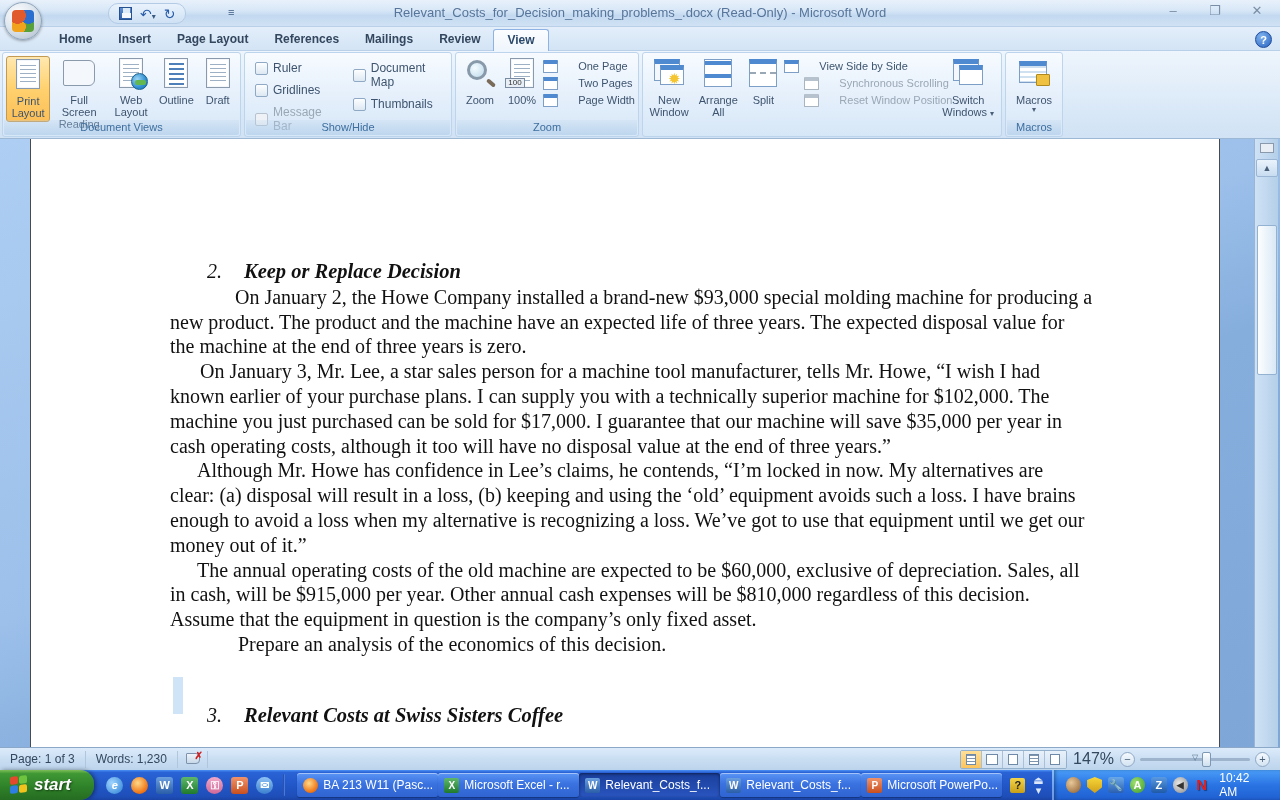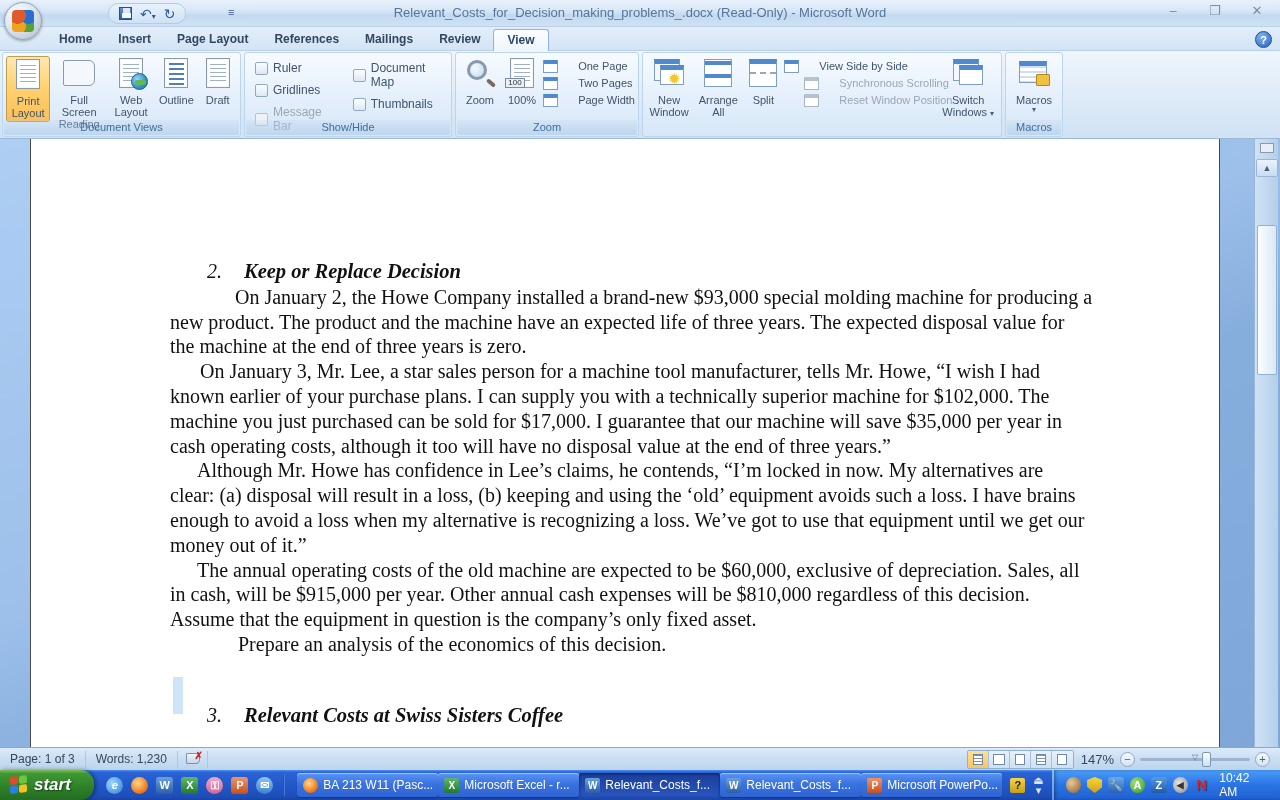--- a/index.html
+++ b/index.html
@@ -132,21 +132,21 @@
     border:1px solid #7d93ad; border-radius:1px 4px 4px 1px; }
   .proof-ico:after { content:"✗"; position:absolute; right:-4px; top:-4px; color:#cc2222; font-size:10px; font-weight:bold; }
   .sb-right { margin-left:auto; display:flex; align-items:center; gap:6px; padding-right:10px; }
   .viewbtns { display:flex; border:1px solid #93b0cc; border-radius:2px; overflow:hidden; }
   .vb { width:21px; height:17px; background:linear-gradient(180deg,#e8f1fa,#cfe0f1); border-right:1px solid #aac0d8;
     position:relative; }
   .vb.active { background:linear-gradient(180deg,#ffe099,#fbc45e); }
   .vb-glyph { position:absolute; left:5px; top:3px; width:10px; height:11px; background:#fff; border:1px solid #6f8aa8; }
   .vb-glyph.book { background:linear-gradient(90deg,#fff 45%,#8aa 50%,#fff 55%); width:12px; left:4px; }
   .vb-glyph.lines { background:repeating-linear-gradient(180deg,#7f95ad 0 1px,#fff 1px 3px); }
-  .zoom-pct { font-size:13px; color:#33475e; min-width:34px; text-align:right; }
+  .zoom-pct { font-size:16px; color:#33475e; min-width:34px; text-align:right; }
   .zslider { display:flex; align-items:center; gap:5px; }
   .zbtn { width:15px; height:15px; border-radius:50%; background:linear-gradient(180deg,#f4f9fe,#d4e4f2); border:1px solid #8fa8c4;
     color:#4a6078; font-size:11px; line-height:13px; text-align:center; }
   .ztrack { position:relative; width:110px; height:3px; background:#9db4cc; border-radius:2px; }
   .zmark { position:absolute; left:52px; top:-5px; color:#5a758f; font-size:8px; }
   .zthumb { position:absolute; left:62px; top:-6px; width:9px; height:15px; background:linear-gradient(180deg,#fdfefe,#cfe0ef);
     border:1px solid #7d98b5; border-radius:2px; }
 
   
   .taskbar { position:absolute; left:0; top:770px; width:1280px; height:30px;

